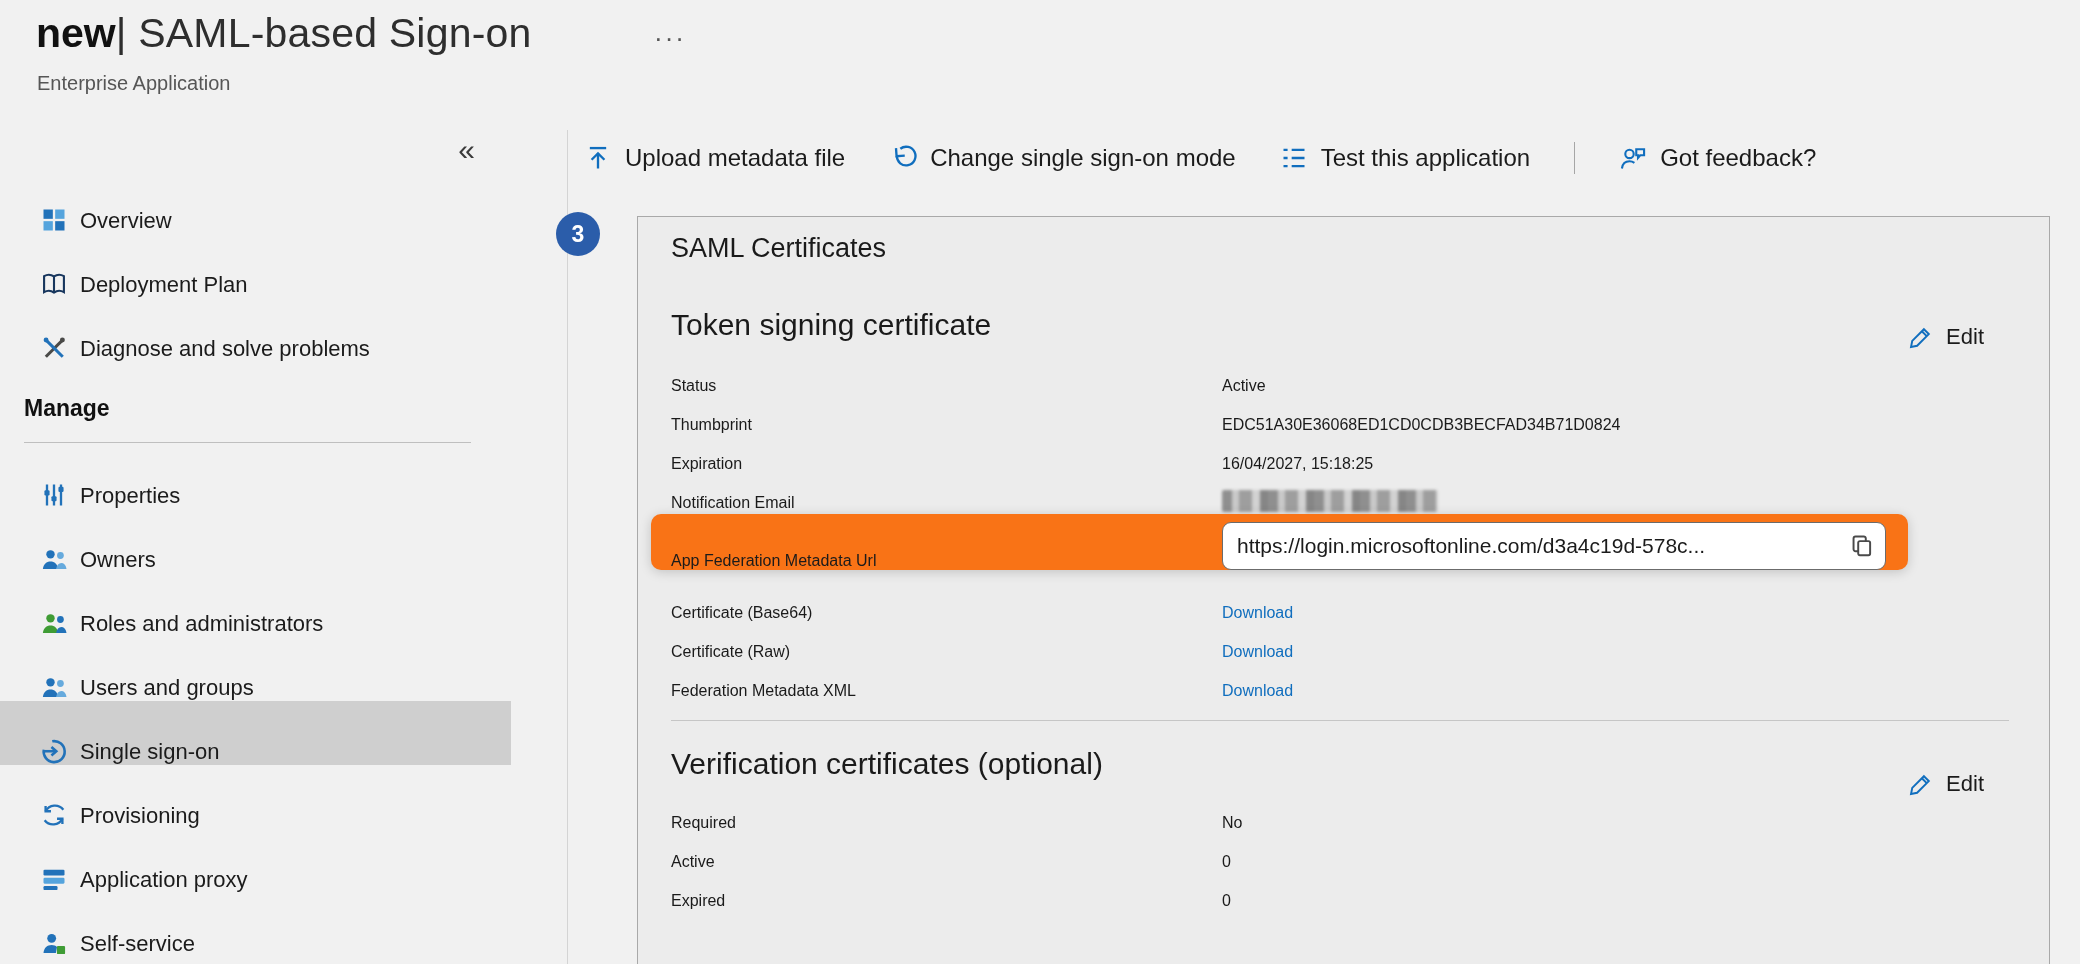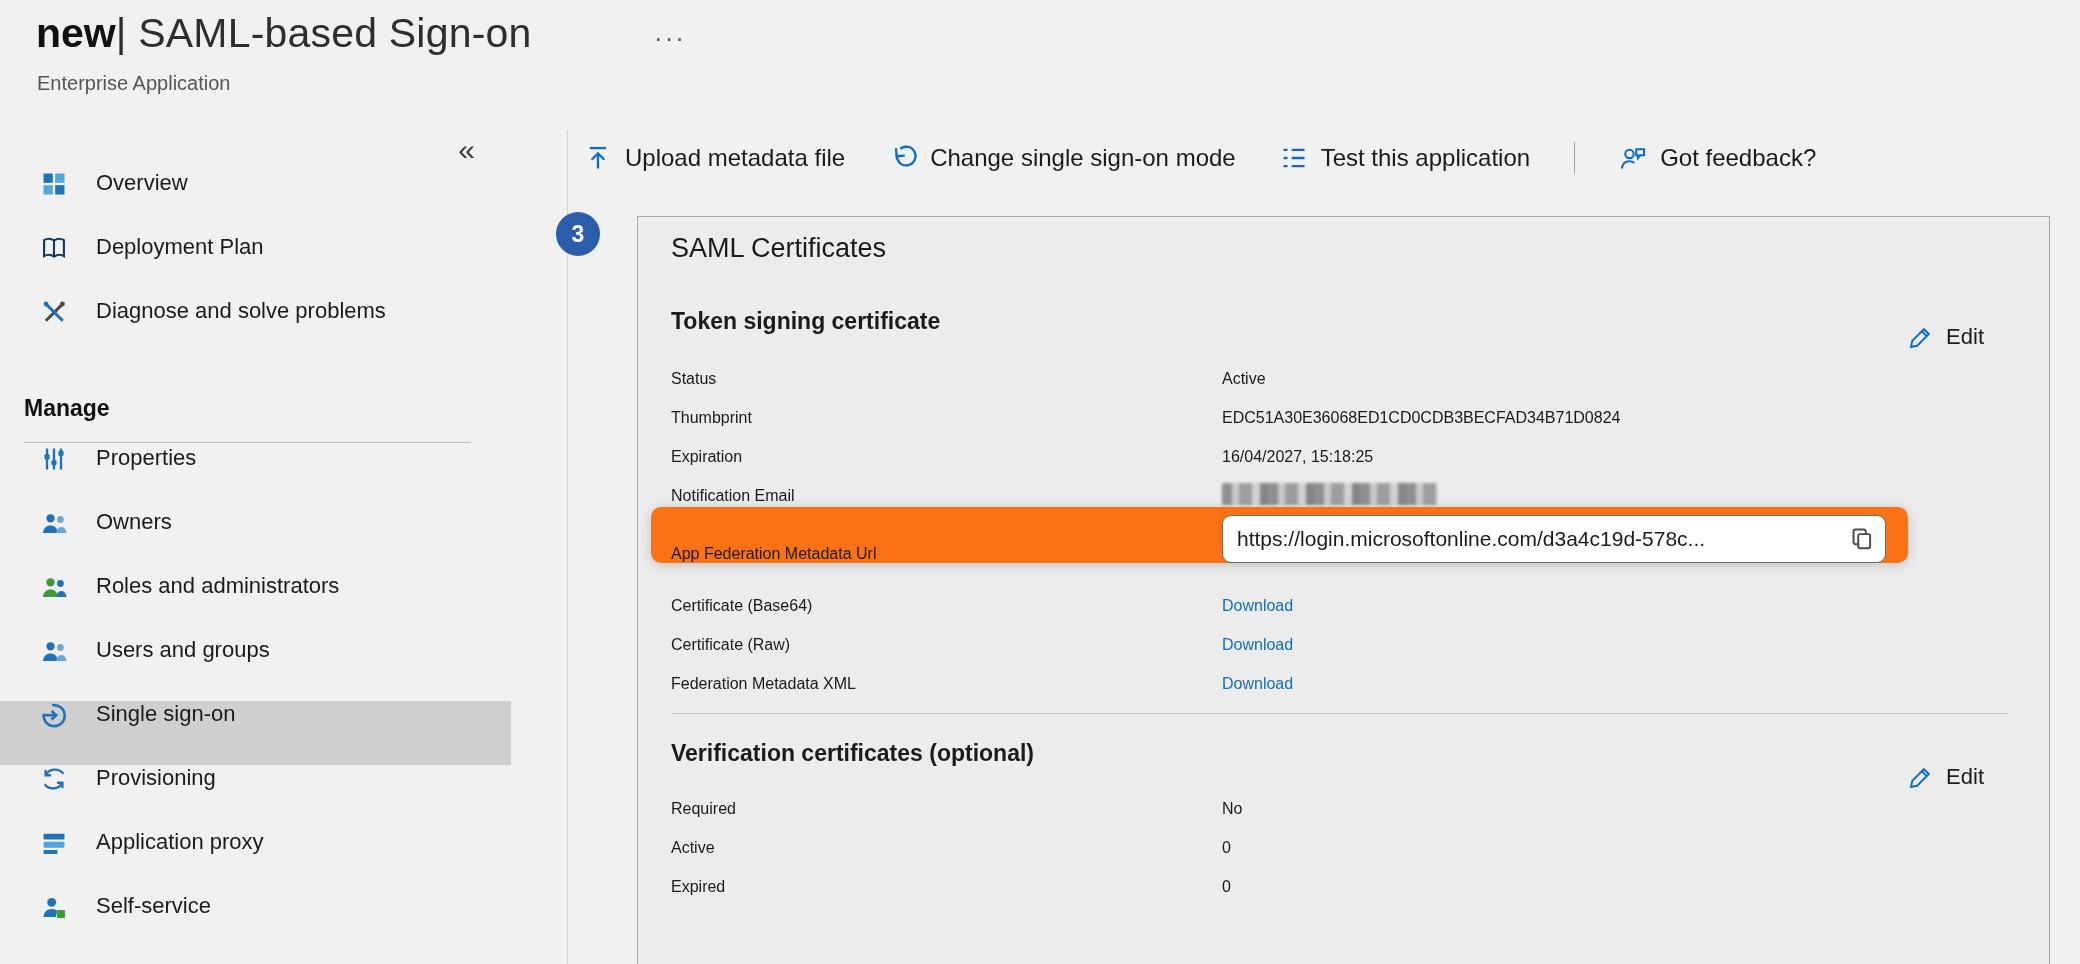--- a/index.html
+++ b/index.html
@@ -12,21 +12,21 @@
   .header{position:absolute;left:0;top:0;width:100%;height:130px}
   .title-row{position:absolute;left:36px;top:10px;display:flex;align-items:baseline;gap:0}
   .title-bold{font-size:41px;font-weight:700;color:#111}
   .title-rest{font-size:41px;font-weight:400;color:#2e2e2e;letter-spacing:.2px}
   .overflow-dots{position:absolute;left:648px;top:22px;font-size:26px;color:#555;letter-spacing:2px;cursor:pointer;background:none;border:none;font-family:inherit}
   .subtitle{position:absolute;left:37px;top:72px;font-size:20px;color:#565656}
   
   .sidebar{position:absolute;left:0;top:130px;width:511px;bottom:0}
   .collapse-row{height:40px;display:flex;justify-content:flex-end;align-items:center;padding-right:30px}
   .collapse-btn{font-size:30px;color:#3b3b3b;background:none;border:none;cursor:pointer;line-height:1;font-family:inherit}
-  .nav-item{height:64px;display:flex;align-items:flex-start;padding-left:40px;gap:28px;font-size:22px;color:#1b1b1b;cursor:pointer}
+  .nav-item{height:64px;display:flex;align-items:flex-end;padding-left:40px;gap:12px;font-size:22px;color:#1b1b1b;cursor:pointer}
   .nav-item.selected{background:#cfcfcf}
   .nav-item .ic{width:28px;height:28px;flex:none}
   .nav-item .ic svg{width:100%;height:100%;display:block}
   .section-label{height:60px;display:flex;align-items:flex-end;padding:0 0 14px 24px;font-weight:700;font-size:23px;color:#111}
   .section-divider{height:1px;background:#bfbfbf;margin:6px 40px 2px 24px}
   .vdivider{position:absolute;left:567px;top:130px;bottom:0;width:1px;background:#d4d4d4}
   
   .toolbar{position:absolute;left:584px;top:132px;height:52px;display:flex;align-items:center;gap:44px}
   .tb-item{display:flex;align-items:center;gap:13px;font-size:24px;color:#1b1b1b;cursor:pointer;background:none;border:none;font-family:inherit;padding:0}
   .tb-item .ic{width:28px;height:28px}
@@ -34,21 +34,21 @@
   .tb-sep{width:1px;height:32px;background:#a6a6a6}
   
   .step-badge{position:absolute;left:556px;top:212px;width:44px;height:44px;border-radius:50%;
     background:#2b5daa;color:#fff;display:flex;align-items:center;justify-content:center;
     font-size:23px;font-weight:700}
   
   .card{position:absolute;left:637px;top:216px;width:1413px;height:840px;box-sizing:border-box;
     background:#ececec;border:1px solid #a9a9a9;padding:16px 40px 0 33px}
   .card-title{font-size:27px;font-weight:400;color:#1a1a1a;margin:0 0 44px 0}
   .cert-section{position:relative}
-  .section-title{font-size:23px;font-weight:700;color:#1a1a1a;margin:0 0 14px 0}
+  .section-title{font-size:30px;font-weight:400;color:#1a1a1a;margin:0 0 14px 0}
   .edit-btn{position:absolute;right:25px;display:flex;align-items:center;gap:12px;font-size:22px;
     color:#1b1b1b;cursor:pointer;background:none;border:none;font-family:inherit;padding:0}
   .edit-btn .ic{width:26px;height:26px}
   .edit-btn .ic svg{width:100%;height:100%;display:block}
   .edit-token{top:16px}
   .edit-verif{top:50px}
   .row{display:flex;align-items:flex-end;height:39px;font-size:16px;color:#1a1a1a}
   .row-label{width:551px;flex:none}
   .row-value{white-space:nowrap}
   .link{color:#106ebe;cursor:pointer;text-decoration:none}

